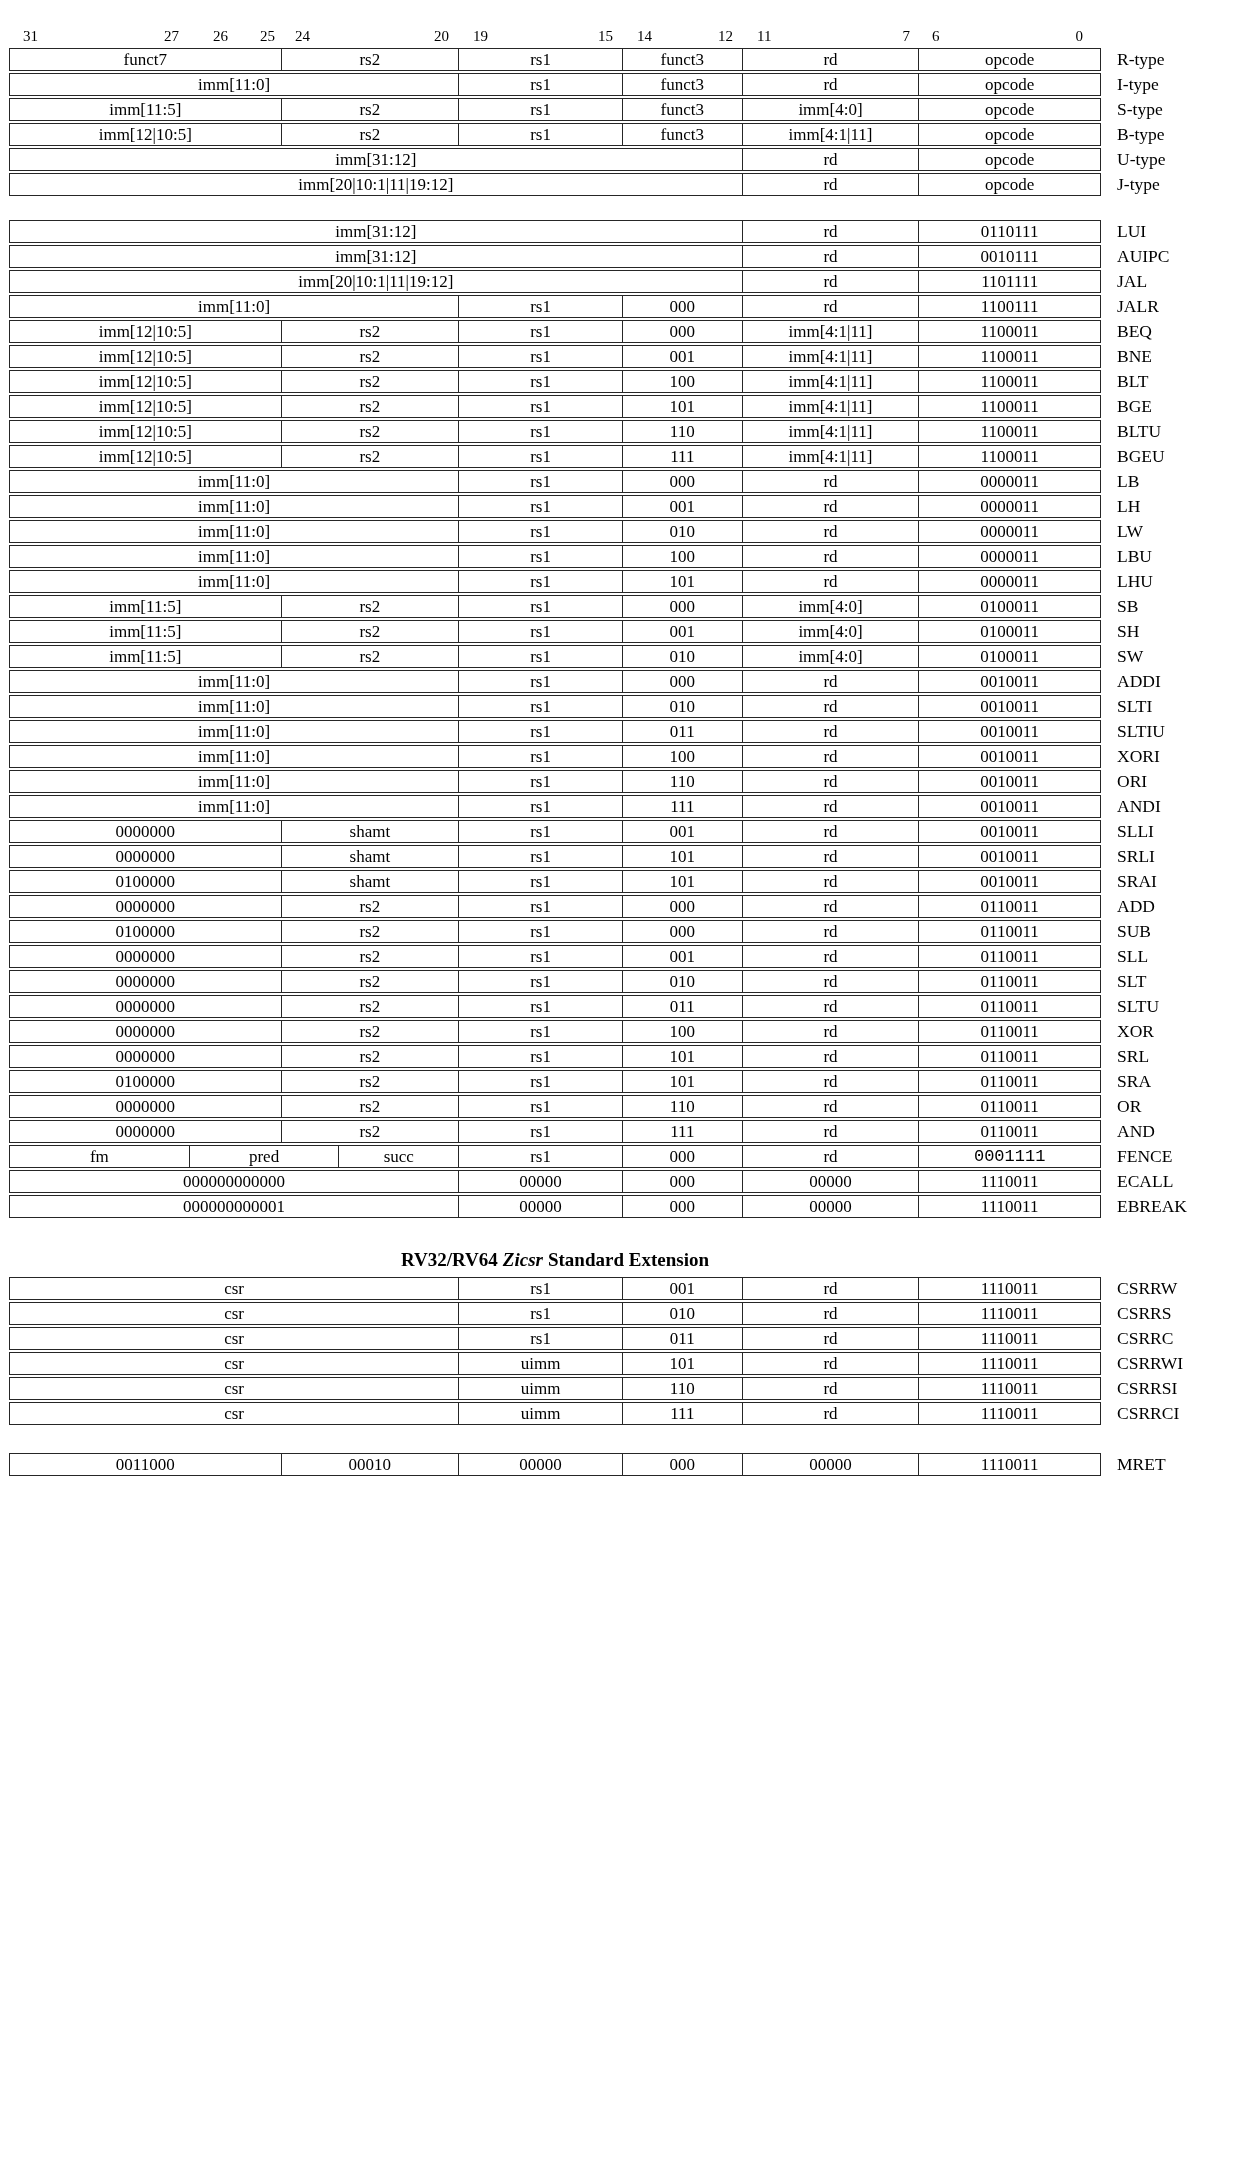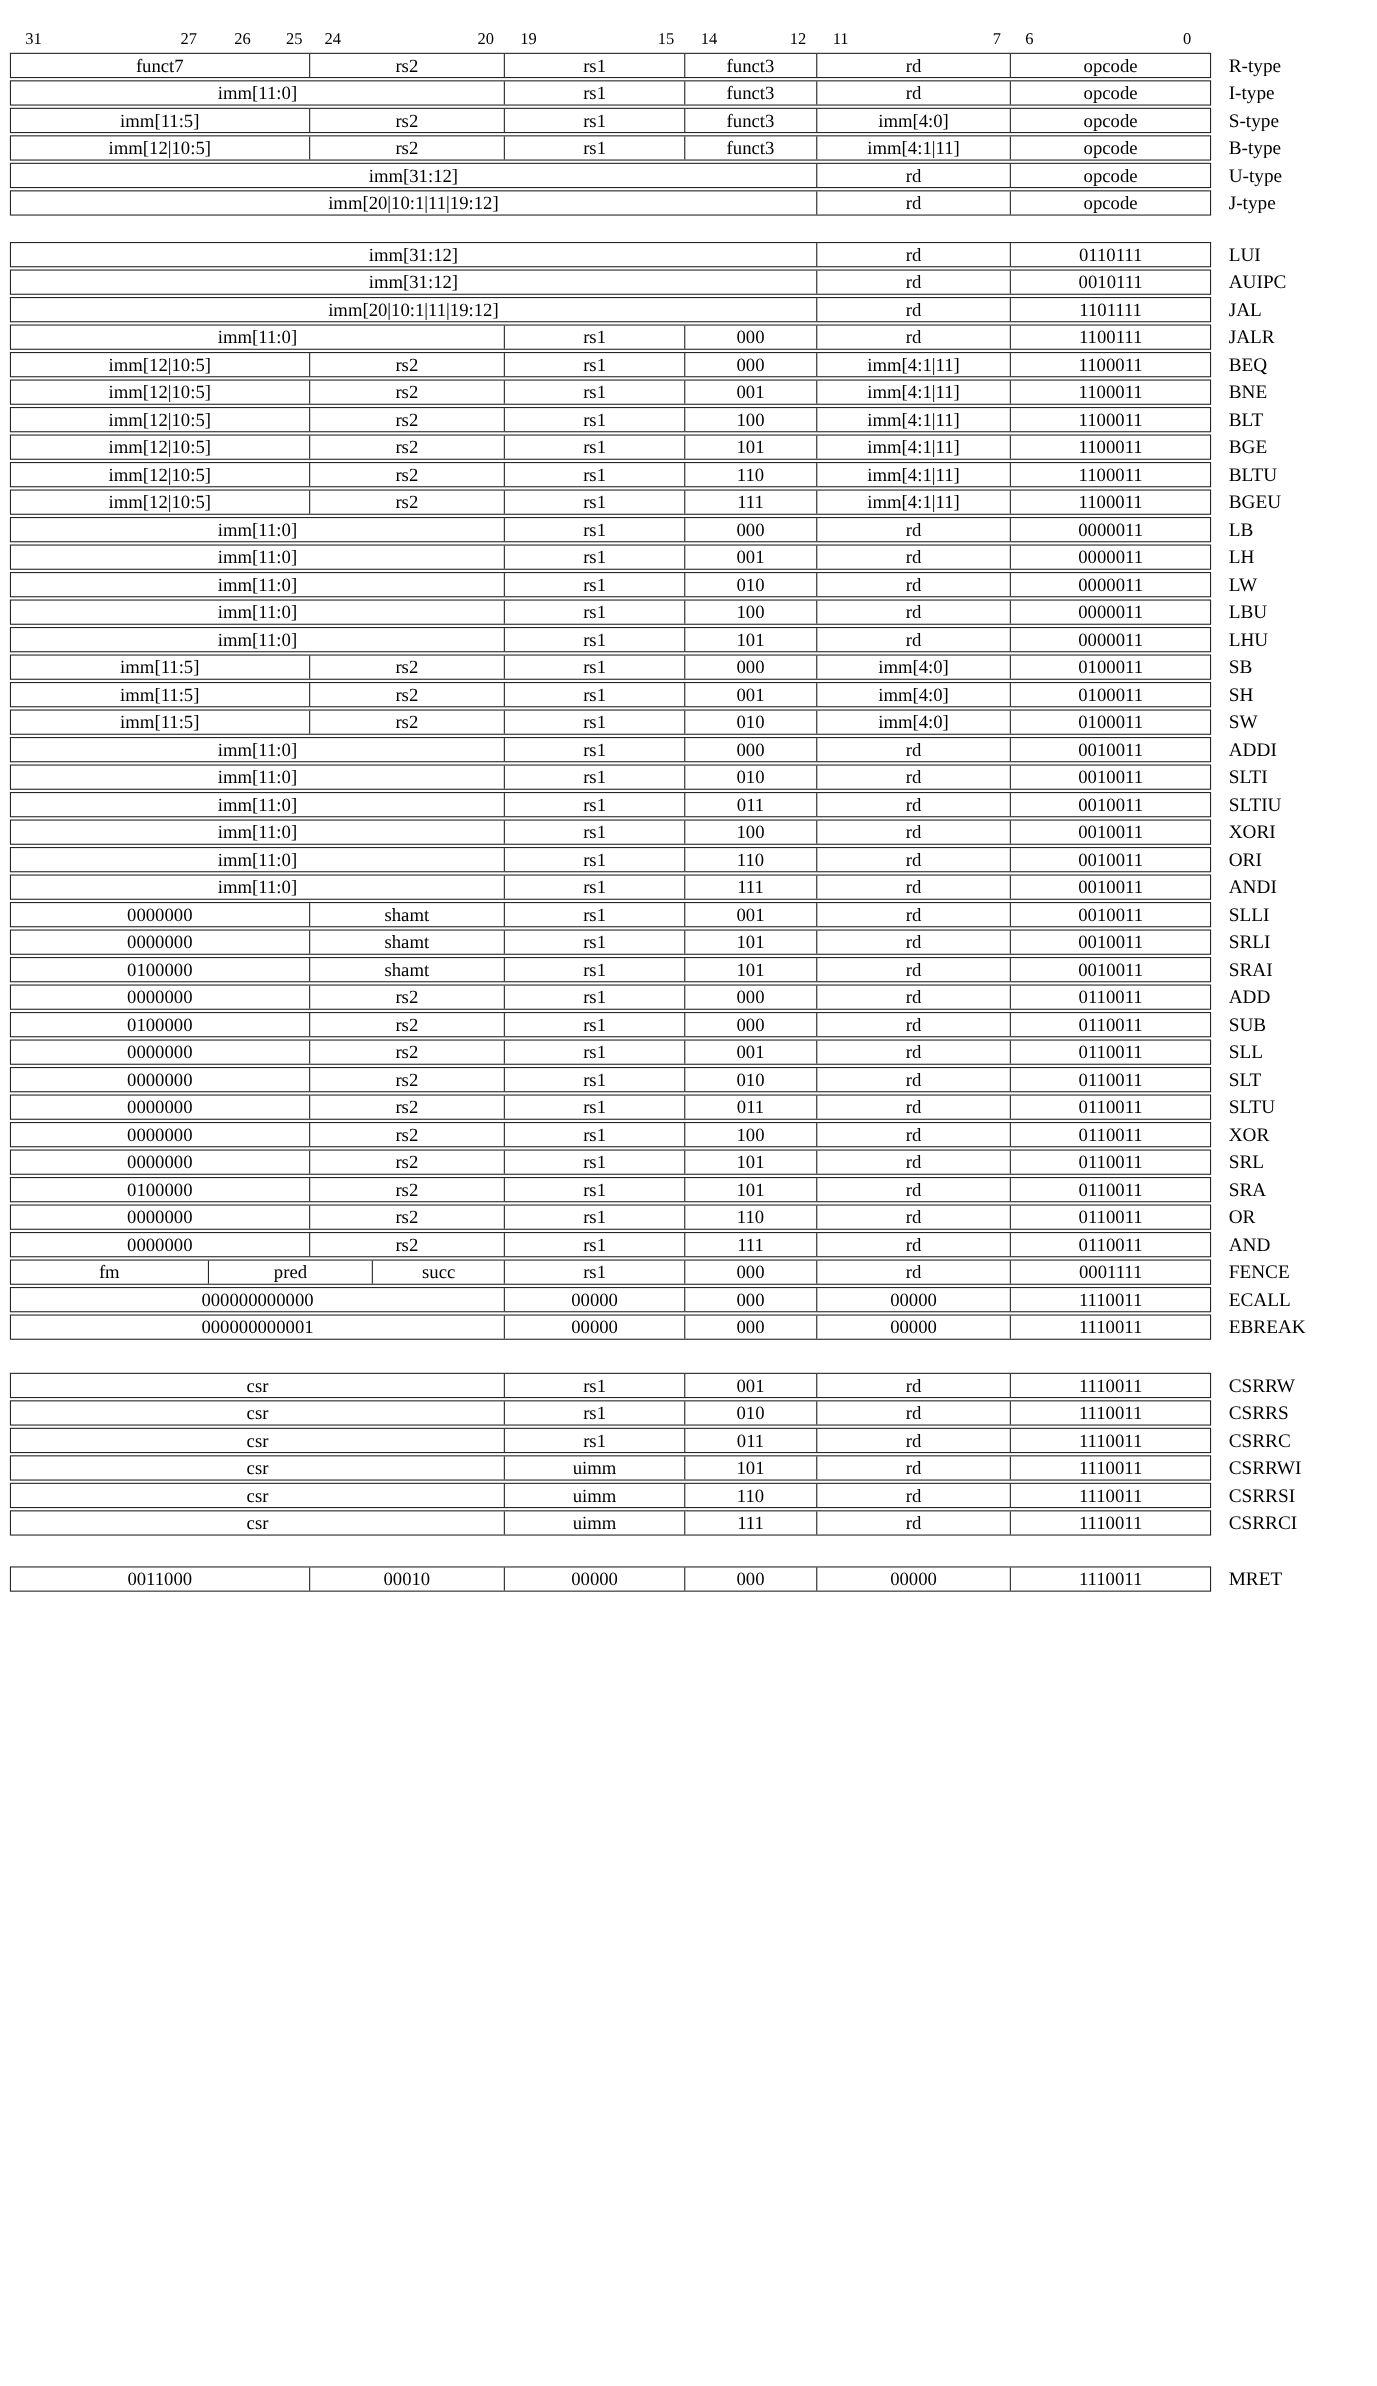--- a/index.html
+++ b/index.html
@@ -523,21 +523,21 @@
           <div class="mn">AND</div>
         </div>
         <div class="irow">
           <div class="bits">
             <div class="cell" style="width: 180px;">fm</div>
             <div class="cell" style="width: 150px;">pred</div>
             <div class="cell" style="width: 120px;">succ</div>
             <div class="cell" style="width: 164px;">rs1</div>
             <div class="cell" style="width: 120px;">000</div>
             <div class="cell" style="width: 177px;">rd</div>
-            <div class="cell last" style="width: 181px;">0001111</div>
+            <div class="cell last" style="width: 181px; font-family: Liberation Mono, monospace;">0001111</div>
           </div>
           <div class="mn">FENCE</div>
         </div>
         <div class="irow">
           <div class="bits">
             <div class="cell" style="width: 450px;">000000000000</div>
             <div class="cell" style="width: 164px;">00000</div>
             <div class="cell" style="width: 120px;">000</div>
             <div class="cell" style="width: 177px;">00000</div>
             <div class="cell last" style="width: 181px;">1110011</div>
@@ -551,20 +551,25 @@
             <div class="cell" style="width: 120px;">000</div>
             <div class="cell" style="width: 177px;">00000</div>
             <div class="cell last" style="width: 181px;">1110011</div>
           </div>
           <div class="mn">EBREAK</div>
         </div>
       </div>
   </div>
 
   <div class="section sec-zicsr">
+    <h2 class="stitle">
+        <span>RV32/RV64</span>
+        <span class="it">Zicsr</span>
+        <span>Standard Extension</span>
+      </h2>
     <div class="itable" id="sec-1">
         <div class="irow">
           <div class="bits">
             <div class="cell" style="width: 450px;">csr</div>
             <div class="cell" style="width: 164px;">rs1</div>
             <div class="cell" style="width: 120px;">001</div>
             <div class="cell" style="width: 177px;">rd</div>
             <div class="cell last" style="width: 181px;">1110011</div>
           </div>
           <div class="mn">CSRRW</div>

